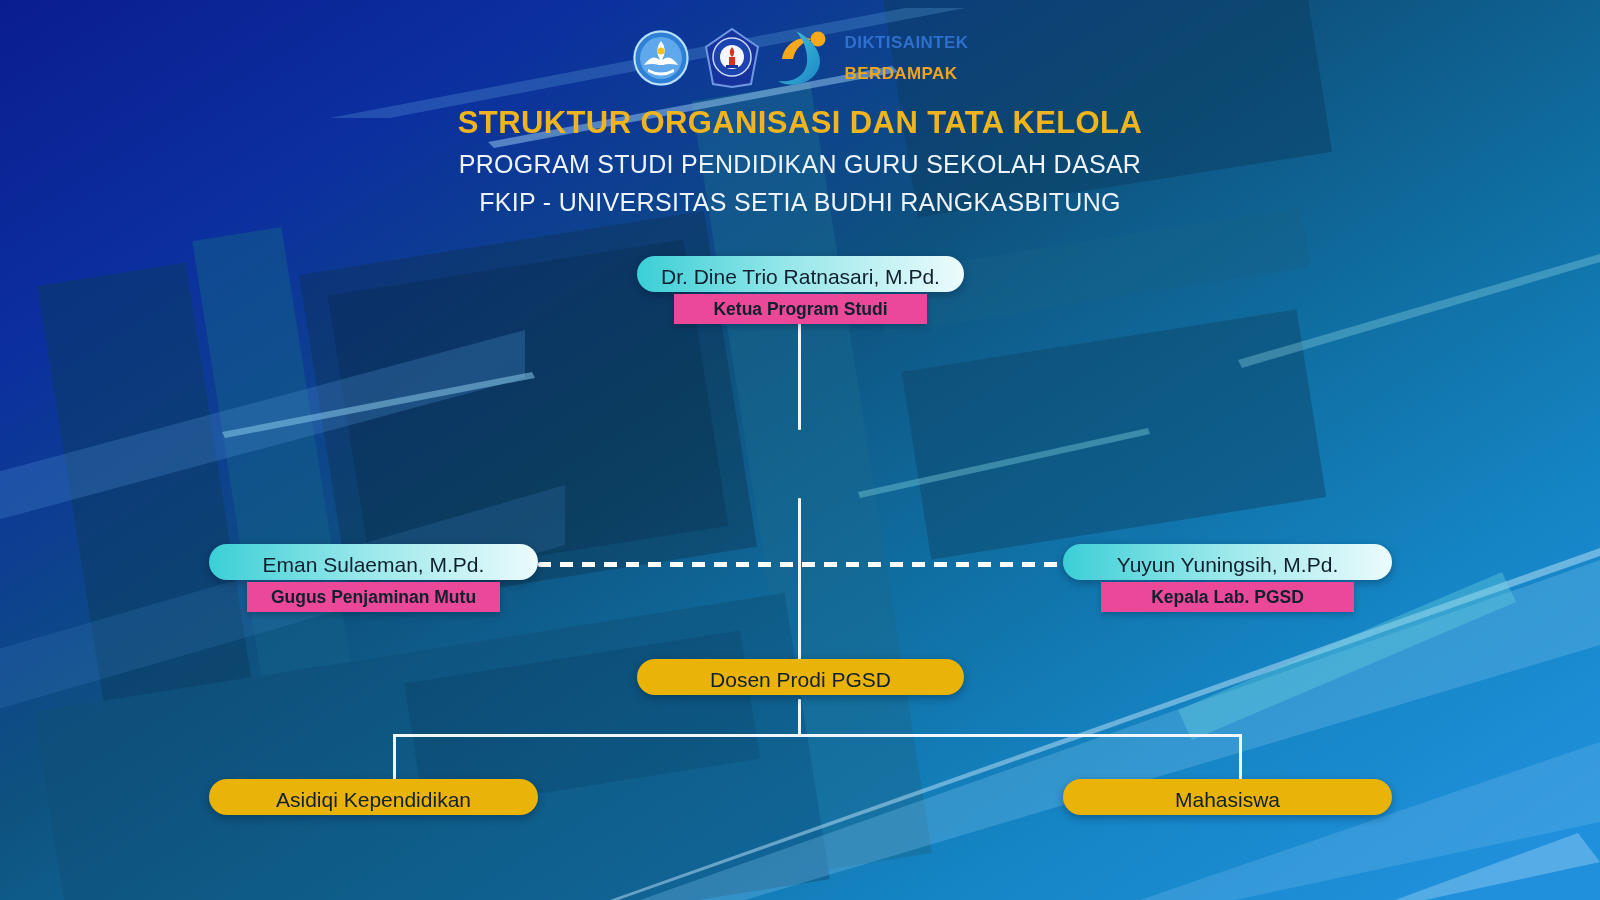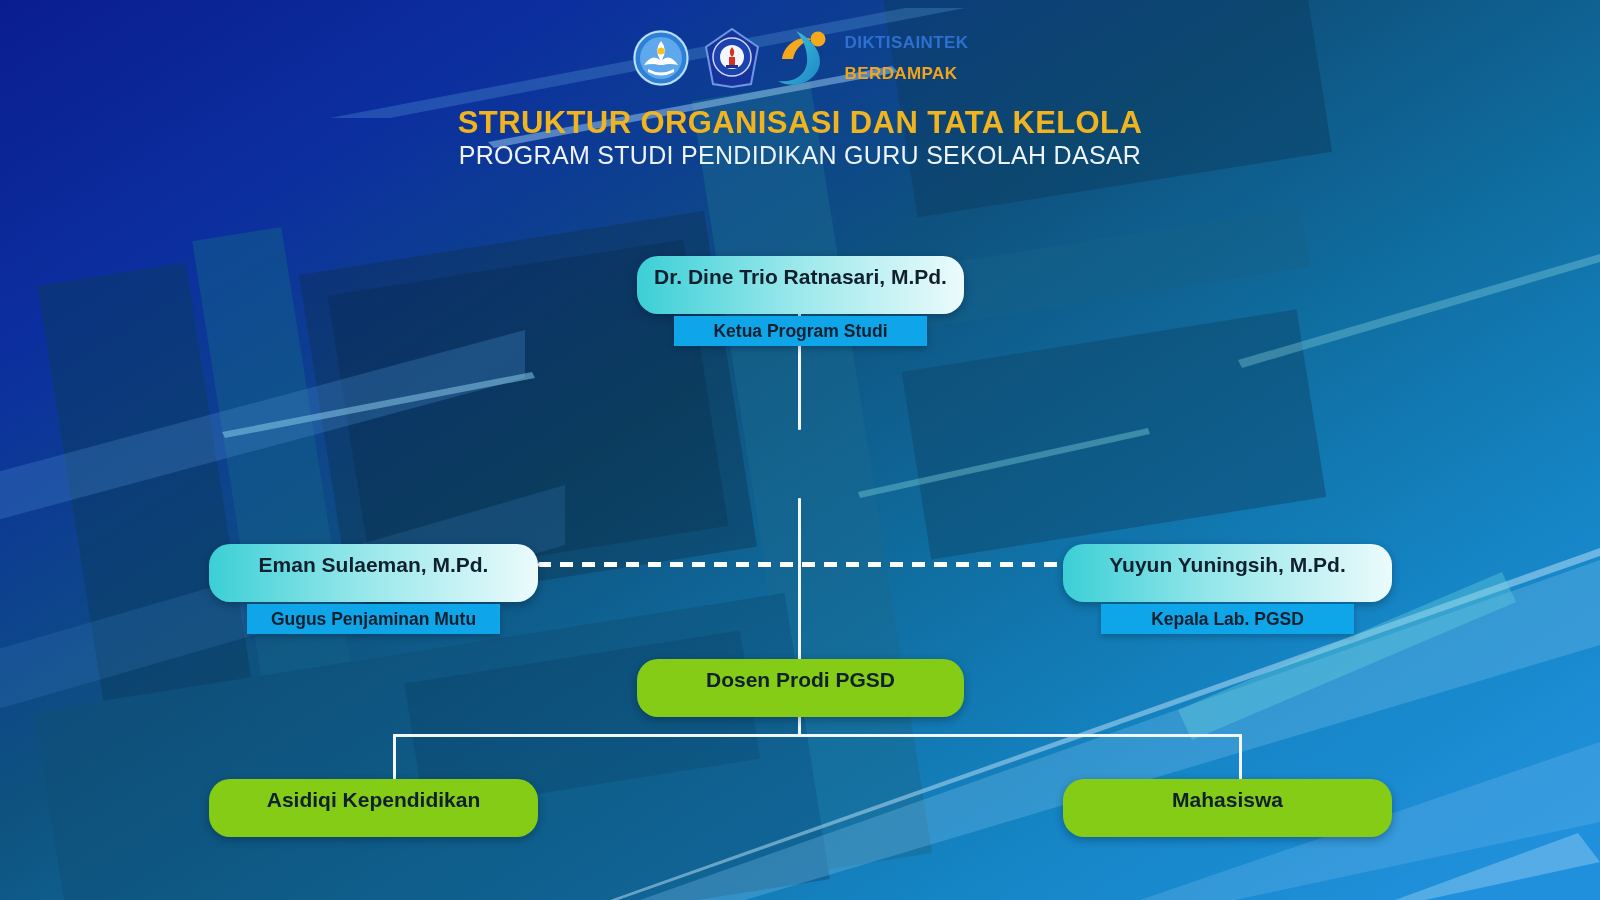--- a/index.html
+++ b/index.html
@@ -15,41 +15,41 @@
   .logo-badge { display:block; }
   .brand { display:flex; align-items:center; gap:9px; }
   .brand-text { text-align:left; font-weight:700; font-size:17px; line-height:20px; letter-spacing:.4px; }
   .brand-line1 { color:var(--brand-blue,#2E6FD0); }
   .brand-line2 { color:var(--brand-gold,#F2A41D);margin-top:11px; }
   .title {
     margin-top:17px; font-size:31px; font-weight:700; letter-spacing:.4px;
     color:var(--title-gold,#F0B41F);
     text-align:center;
   }
-  .subtitle { font-size:25px; font-weight:400; letter-spacing:.3px; color:#EDF3FA; }
+  .subtitle { margin-top:9px; font-size:25px; font-weight:400; letter-spacing:.3px; color:#EDF3FA; }
 
   
   .chart { position:absolute; left:0; top:0; width:1600px; height:900px; z-index:4; }
   .connector { position:absolute; background:#F2F7FB; border-radius:1px; }
   .dashline {
     position:absolute; height:5px; border-radius:2px;
     background:repeating-linear-gradient(90deg,#FFFFFF 0 13px, rgba(255,255,255,0) 13px 22px);
   }
   .node { position:absolute; text-align:center; }
   .pill {
-    height:58px; line-height:41px; border-radius:21px;
-    font-size:21px; font-weight:700; color:var(--text-dark,#10202F);
+    height:36px; line-height:41px; border-radius:21px;
+    font-size:21px; font-weight:400; color:var(--text-dark,#10202F);
     box-shadow:0 3px 8px rgba(2,16,34,.32);
   }
   .pill.grad {
     background:linear-gradient(90deg, var(--pill-teal,#3BCFD6) 0%, #96E7EA 46%, var(--pill-teal-light,#ECFBFC) 100%);
   }
-  .pill.white { background:#84cc16; }
+  .pill.white { background:#eab308; }
   .sublabel {
-    width:253px; margin:2px auto 0; height:30px; line-height:30px; background:#0ea5e9;
+    width:253px; margin:2px auto 0; height:30px; line-height:30px; background:#ec4899;
     font-size:17.5px; font-weight:700; color:var(--text-dark,#10202F);
     box-shadow:0 3px 6px rgba(2,16,34,.25);
   }
 </style>
 </head>
 <body>
 
 <div class="canvas">
 
   <svg class="bg-svg" viewBox="0 0 1600 900" preserveAspectRatio="none">
@@ -132,20 +132,21 @@
         </svg>
         <div class="brand-text">
           <div class="brand-line1">DIKTISAINTEK</div>
           <div class="brand-line2">BERDAMPAK</div>
         </div>
       </div>
     </div>
 
     <div class="title">STRUKTUR ORGANISASI DAN TATA KELOLA</div>
     <div class="subtitle">PROGRAM STUDI PENDIDIKAN GURU SEKOLAH DASAR</div>
+    <div class="subtitle">FKIP - UNIVERSITAS SETIA BUDHI RANGKASBITUNG</div>
   </div>
 
   <div class="chart">
 
     <div class="connector" style="left:798px;top:300px;width:3px;height:130px"></div>
     <div class="connector" style="left:798px;top:498px;width:3px;height:165px"></div>
     <div class="dashline" style="left:538px;top:562px;width:525px"></div>
     <div class="connector" style="left:798px;top:699px;width:3px;height:37px"></div>
     <div class="connector" style="left:393px;top:734px;width:849px;height:3px"></div>
     <div class="connector" style="left:393px;top:734px;width:3px;height:47px"></div>

